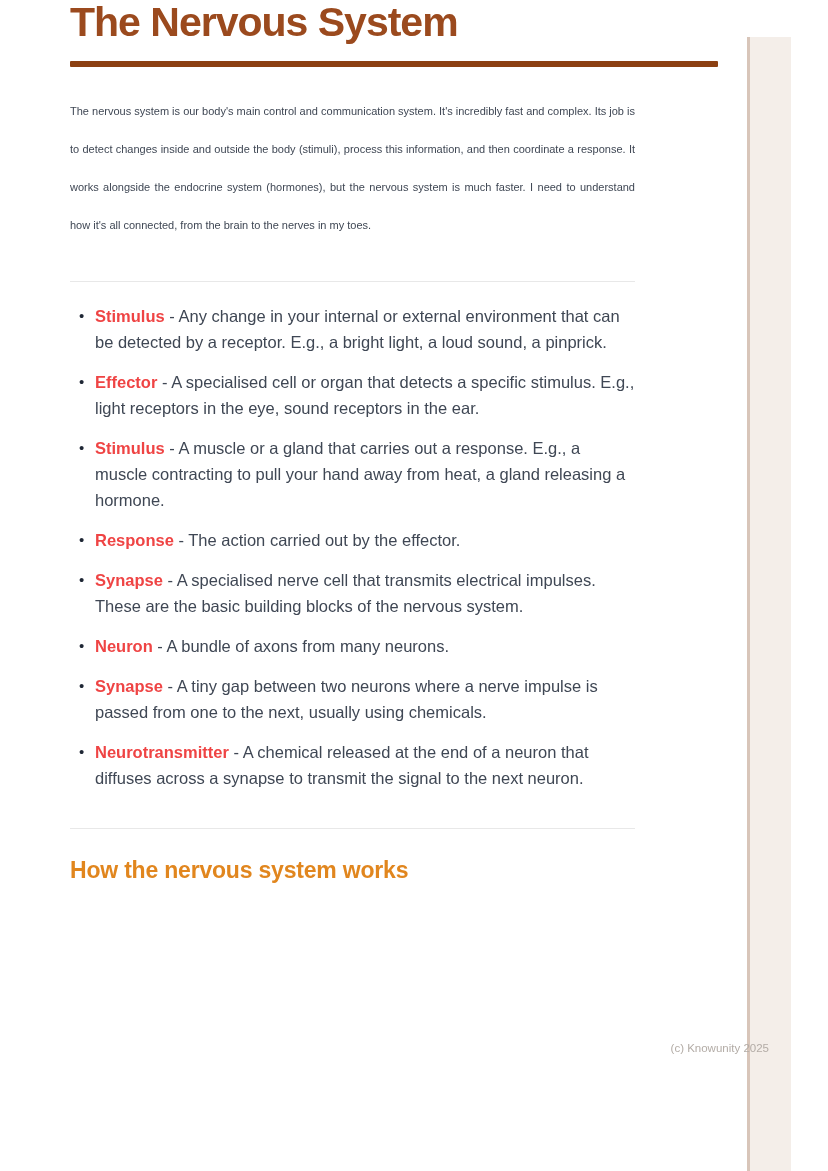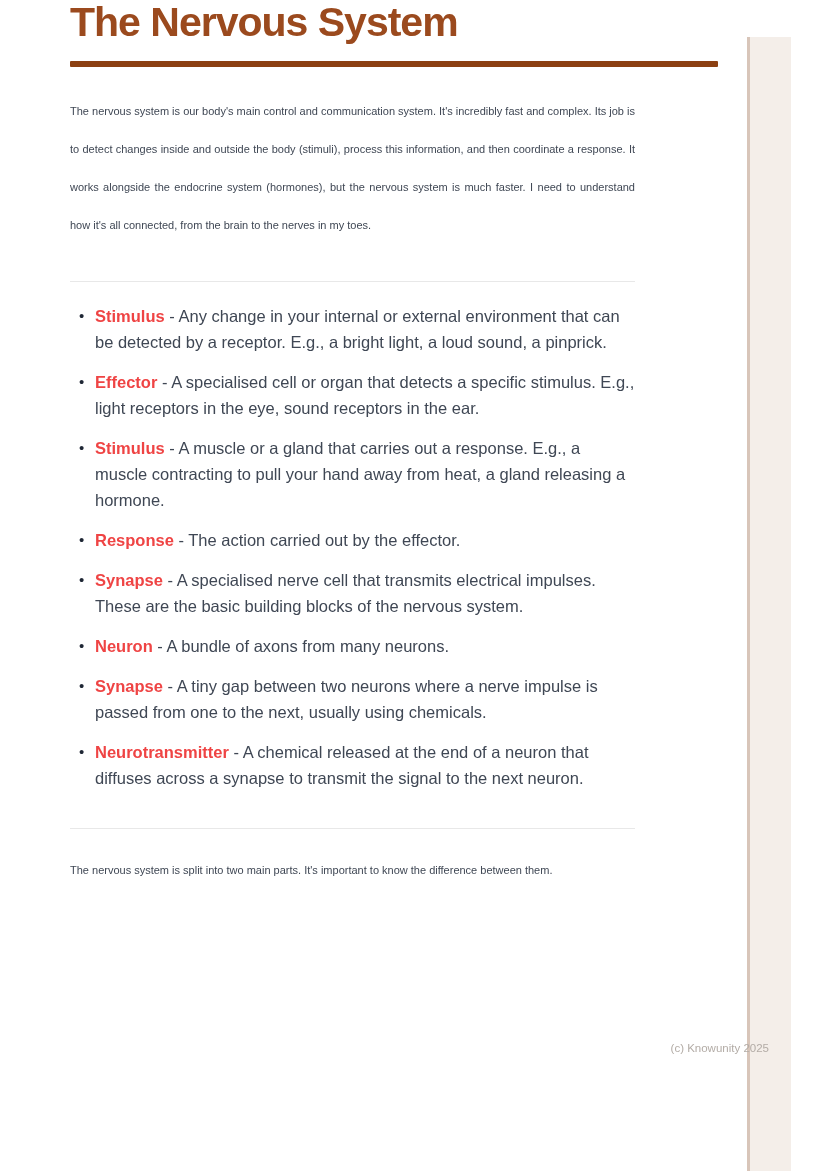--- a/index.html
+++ b/index.html
@@ -138,20 +138,20 @@
       <li><span class="bullet-dot">•</span><span class="term-name">Stimulus</span> <span>-</span> <span>A muscle or a gland that carries out a response. E.g., a muscle contracting to pull your hand away from heat, a gland releasing a hormone.</span></li>
       <li><span class="bullet-dot">•</span><span class="term-name">Response</span> <span>-</span> <span>The action carried out by the effector.</span></li>
       <li><span class="bullet-dot">•</span><span class="term-name">Synapse</span> <span>-</span> <span>A specialised nerve cell that transmits electrical impulses. These are the basic building blocks of the nervous system.</span></li>
       <li><span class="bullet-dot">•</span><span class="term-name">Neuron</span> <span>-</span> <span>A bundle of axons from many neurons.</span></li>
       <li><span class="bullet-dot">•</span><span class="term-name">Synapse</span> <span>-</span> <span>A tiny gap between two neurons where a nerve impulse is passed from one to the next, usually using chemicals.</span></li>
       <li><span class="bullet-dot">•</span><span class="term-name">Neurotransmitter</span> <span>-</span> <span>A chemical released at the end of a neuron that diffuses across a synapse to transmit the signal to the next neuron.</span></li>
     </ul>
 
     <hr class="divider">
 
+    <h2 class="section-heading">How the nervous system works</h2>
 
-    <p class="para justify para-split">The nervous system is split into two main parts. It's important to know the difference between them.</p>
 
   </main>
 
   <div class="footer-watermark">(c) Knowunity 2025</div>
 
 </div>
 
 </body></html>

